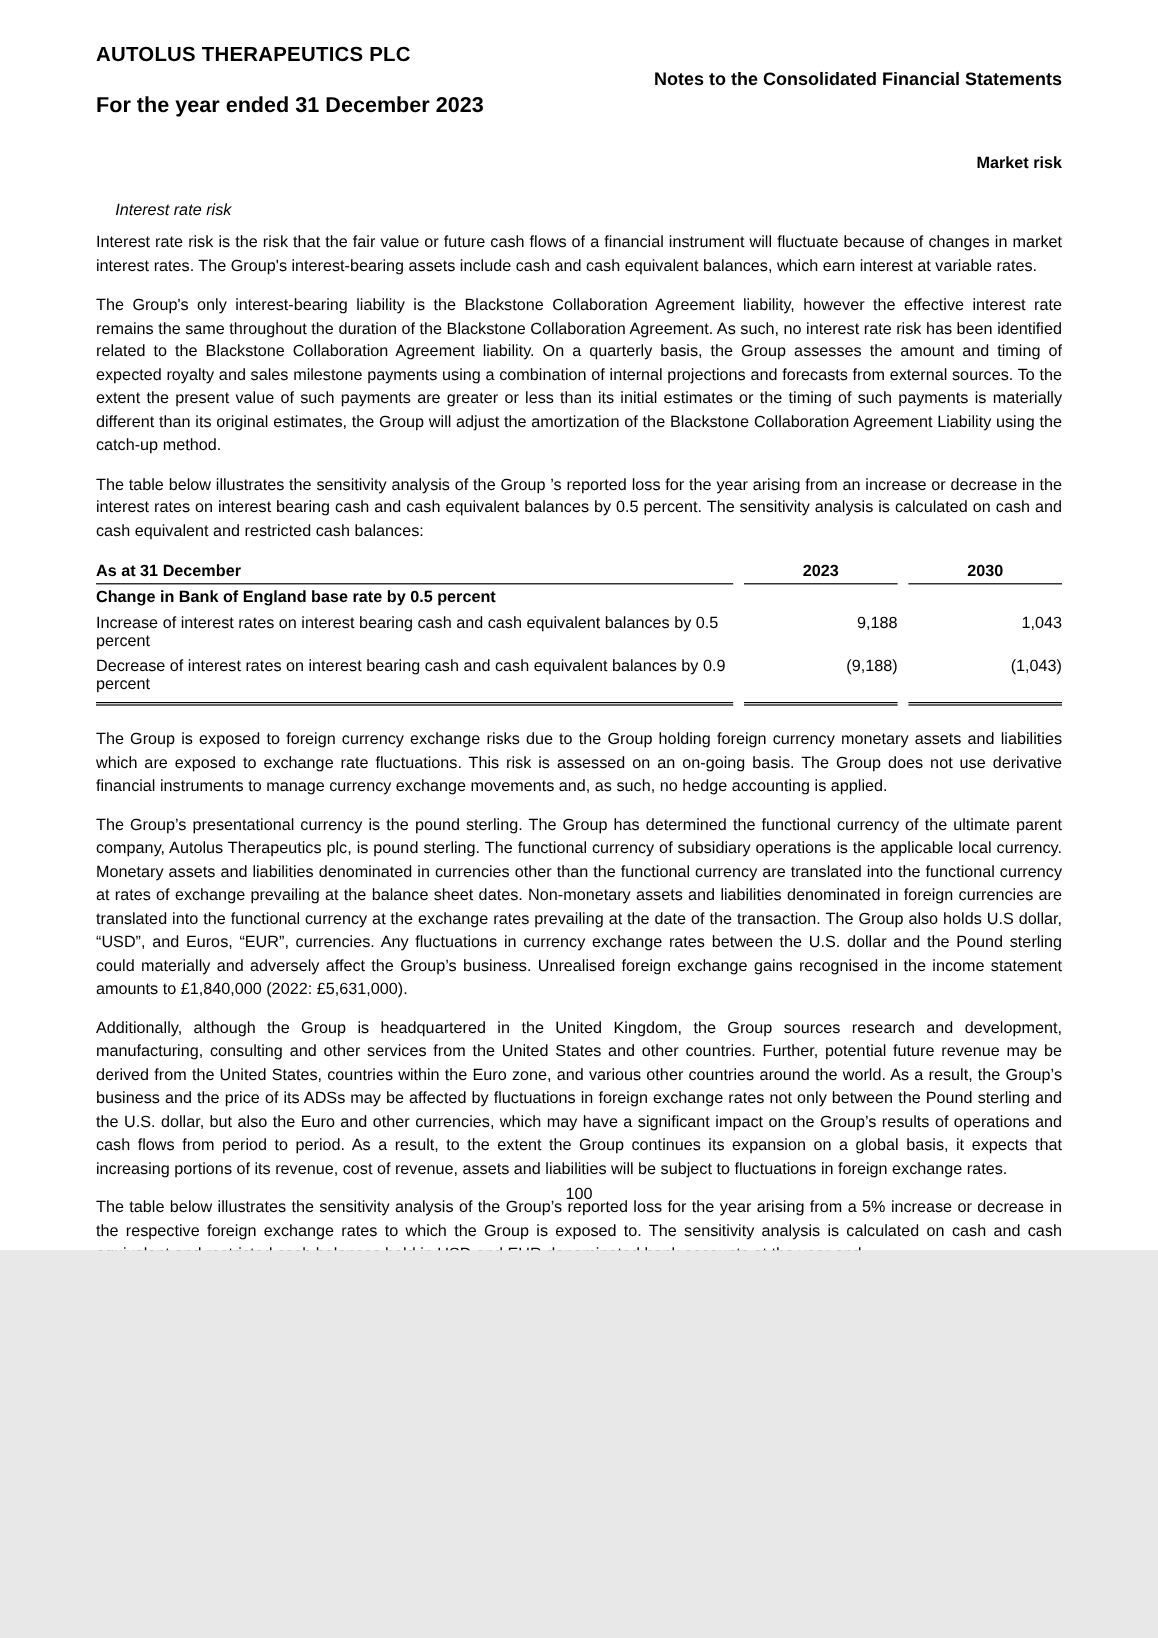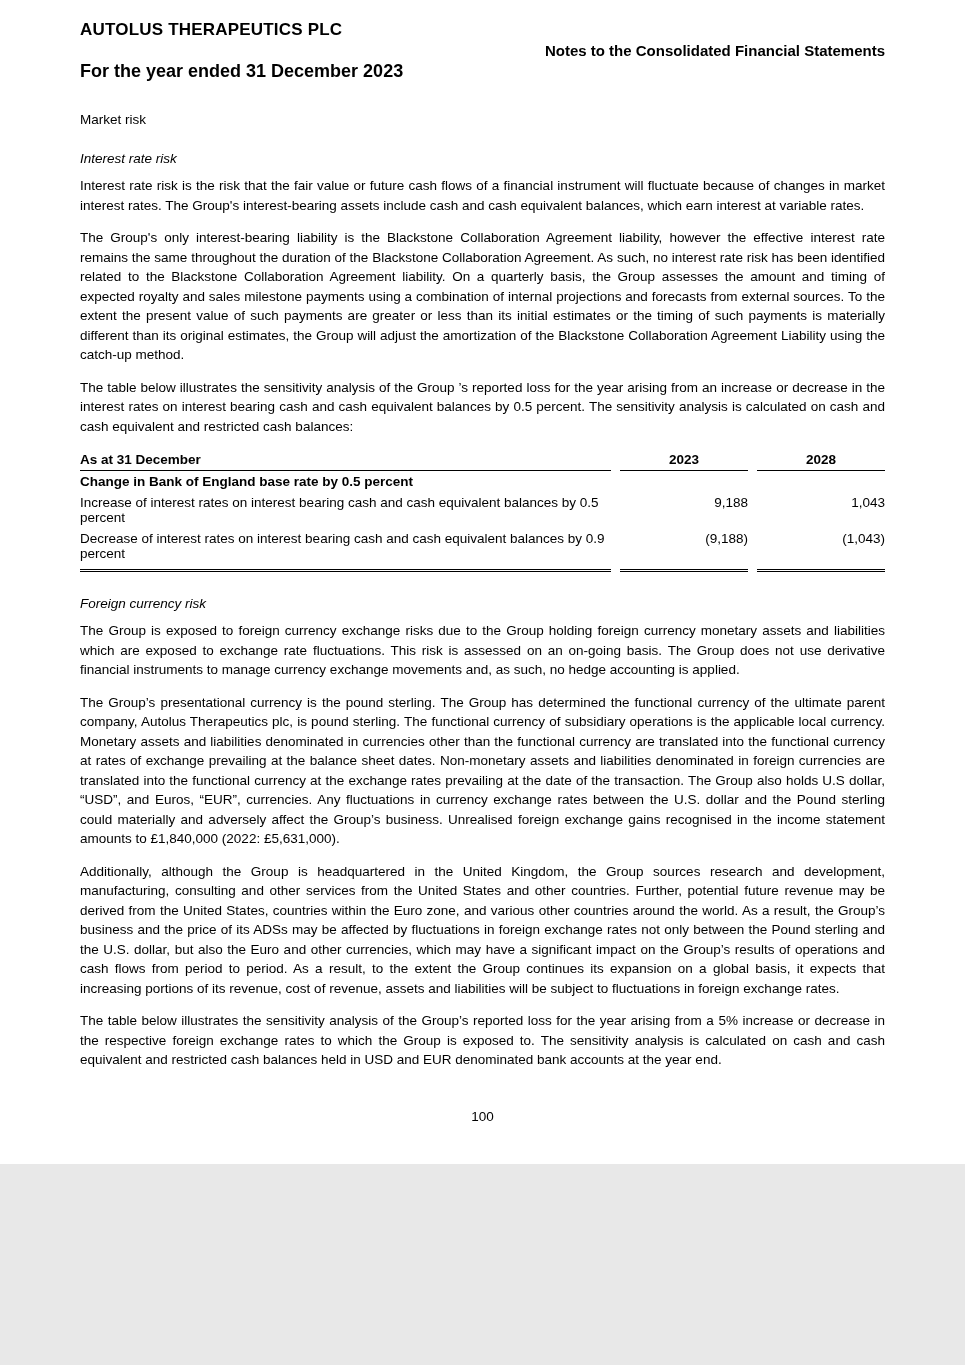--- a/index.html
+++ b/index.html
@@ -1,23 +1,23 @@
 <!DOCTYPE html>
 <html><head>
 <meta charset="utf-8">
 <style>
   html, body { margin: 0; padding: 0; background: #e8e8e8; }
   .page {
     position: relative;
     width: 965px;
-    height: 1164px;
+    height: 1042px;
     margin: 0 auto;
     background: #ffffff;
     box-sizing: border-box;
-    padding: 20px 80px 0 80px;
+    padding: 36px 80px 0 80px;
     font-family: "Liberation Sans", sans-serif;
     font-size: 13.5px;
     color: #000;
     overflow: hidden;
   }
   .doc-company {
     font-size: 17px;
     font-weight: bold;
     margin: 0 0 2px 0;
     letter-spacing: 0.2px;
@@ -28,28 +28,29 @@
     margin: 0 0 2px 0;
     text-align: right;
   }
   .doc-period {
     font-size: 18px;
     font-weight: bold;
     margin: 0;
   }
   .section-heading {
     font-size: 13.5px;
-    font-weight: normal;
+    font-weight: bold;
     margin: 30px 0 10px 0;
+    text-align: right;
   }
   .subsection-heading {
     font-size: 13.5px;
     font-style: italic;
     font-weight: normal;
-    margin: 24px 0 10px 0;
+    margin: 24px 0 10px 16px;
   }
   p.body-text {
     text-align: justify;
     line-height: 19.5px;
     margin: 0 0 13px 0;
   }
   table.fin-table {
     width: 100%;
     border-collapse: separate;
     border-spacing: 0;
@@ -125,21 +126,21 @@
     <p class="body-text">The table below illustrates the sensitivity analysis of the Group ’s reported loss for the year arising from an increase or decrease in the interest rates on interest bearing cash and cash equivalent balances by 0.5 percent. The sensitivity analysis is calculated on cash and cash equivalent and restricted cash balances:</p>
   </div>
 
   <table class="fin-table">
     <thead>
       <tr>
         <th class="col-label">As at 31 December</th>
         <th class="spacer"></th>
         <th class="col-year">2023</th>
         <th class="spacer"></th>
-        <th class="col-year">2028</th>
+        <th class="col-year">2030</th>
       </tr>
     </thead>
     <tbody>
       <tr>
         <td class="row-subheader" colspan="5">Change in Bank of England base rate by 0.5 percent</td>
       </tr>
       <tr>
         <td class="row-label">Increase of interest rates on interest bearing cash and cash equivalent balances by 0.5 percent</td>
         <td class="spacer"></td>
         <td class="num num-pos">9,188</td>
@@ -150,21 +151,20 @@
         <td class="row-label">Decrease of interest rates on interest bearing cash and cash equivalent balances by 0.9 percent</td>
         <td class="spacer"></td>
         <td class="num num-neg">(9,188)</td>
         <td class="spacer"></td>
         <td class="num num-neg">(1,043)</td>
       </tr>
     </tbody>
   </table>
 
   <div style="margin-top: 18px;">
-    <div class="subsection-heading">Foreign currency risk</div>
     <p class="body-text">The Group is exposed to foreign currency exchange risks due to the Group holding foreign currency monetary assets and liabilities which are exposed to exchange rate fluctuations. This risk is assessed on an on-going basis. The Group does not use derivative financial instruments to manage currency exchange movements and, as such, no hedge accounting is applied.</p>
     <p class="body-text">The Group’s presentational currency is the pound sterling. The Group has determined the functional currency of the ultimate parent company, Autolus Therapeutics plc, is pound sterling. The functional currency of subsidiary operations is the applicable local currency. Monetary assets and liabilities denominated in currencies other than the functional currency are translated into the functional currency at rates of exchange prevailing at the balance sheet dates. Non-monetary assets and liabilities denominated in foreign currencies are translated into the functional currency at the exchange rates prevailing at the date of the transaction. The Group also holds U.S dollar, “USD”, and Euros, “EUR”, currencies. Any fluctuations in currency exchange rates between the U.S. dollar and the Pound sterling could materially and adversely affect the Group’s business. Unrealised foreign exchange gains recognised in the income statement amounts to £1,840,000 (2022: £5,631,000).</p>
     <p class="body-text">Additionally, although the Group is headquartered in the United Kingdom, the Group sources research and development, manufacturing, consulting and other services from the United States and other countries. Further, potential future revenue may be derived from the United States, countries within the Euro zone, and various other countries around the world. As a result, the Group’s business and the price of its ADSs may be affected by fluctuations in foreign exchange rates not only between the Pound sterling and the U.S. dollar, but also the Euro and other currencies, which may have a significant impact on the Group’s results of operations and cash flows from period to period. As a result, to the extent the Group continues its expansion on a global basis, it expects that increasing portions of its revenue, cost of revenue, assets and liabilities will be subject to fluctuations in foreign exchange rates.</p>
     <p class="body-text">The table below illustrates the sensitivity analysis of the Group’s reported loss for the year arising from a 5% increase or decrease in the respective foreign exchange rates to which the Group is exposed to. The sensitivity analysis is calculated on cash and cash equivalent and restricted cash balances held in USD and EUR denominated bank accounts at the year end.</p>
   </div>
 
   <div class="page-footer">100</div>
 
 </div>
 

